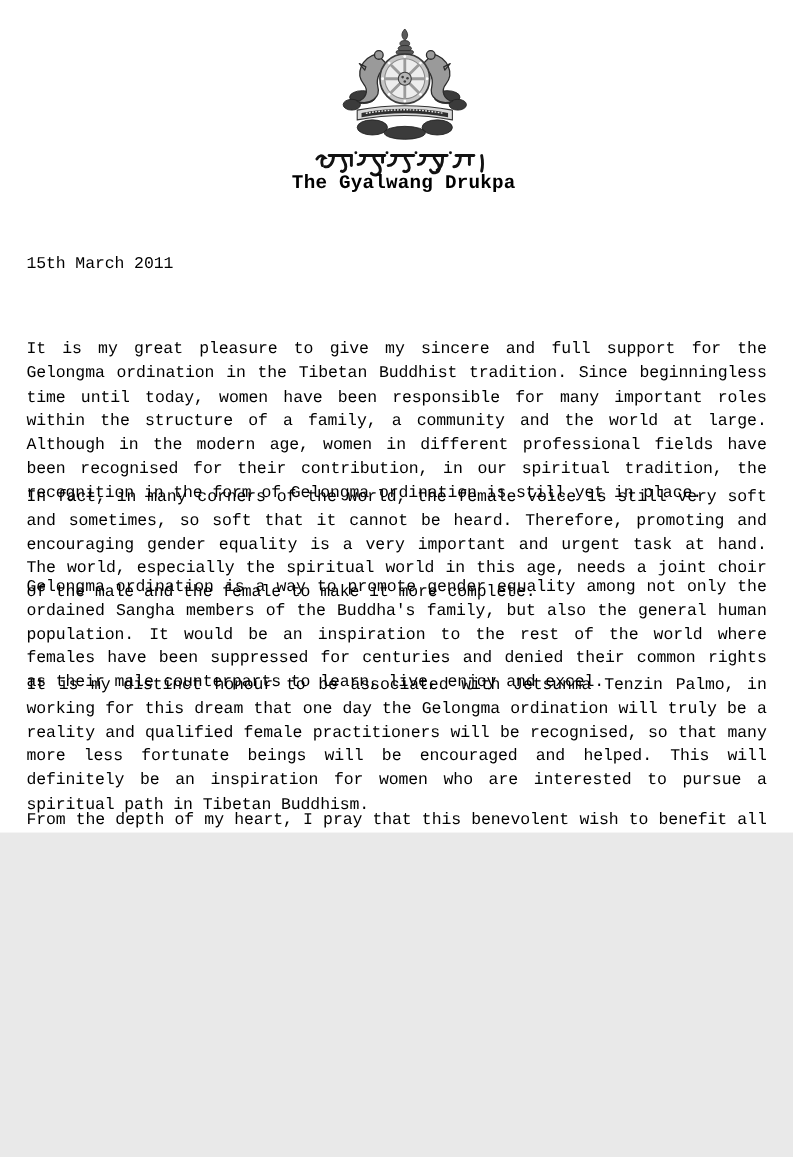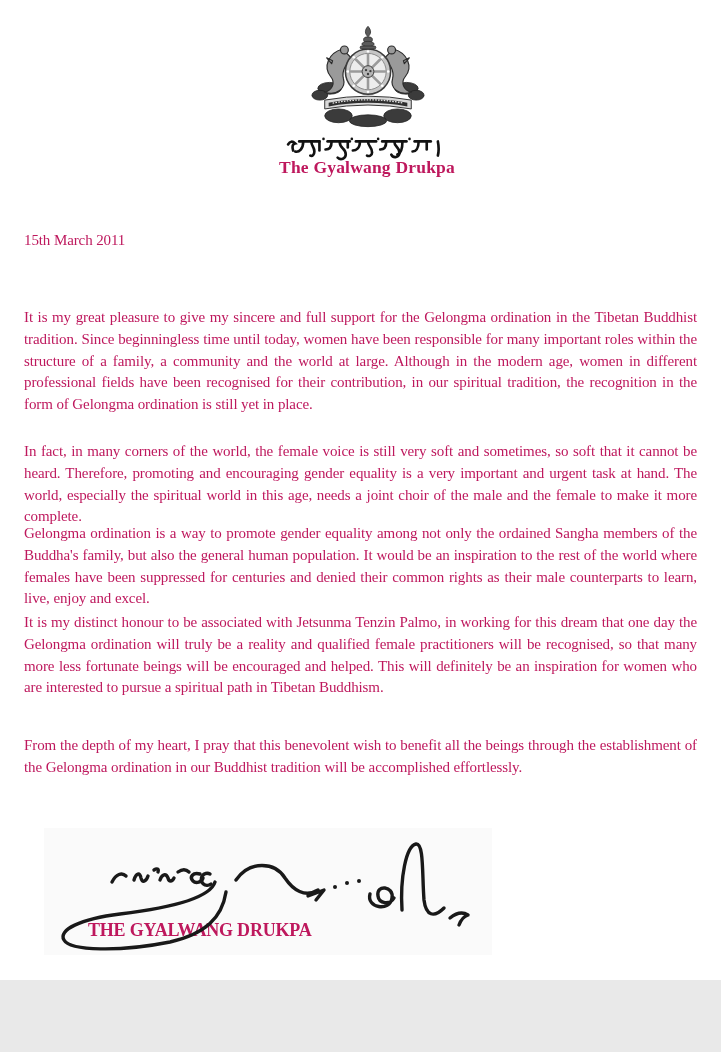--- a/index.html
+++ b/index.html
@@ -1,22 +1,22 @@
 <!DOCTYPE html>
 <html><head>
 <meta charset="utf-8">
 <style>
   html,body{margin:0;padding:0;background:#e9e9e9;}
   .page{
     position:relative;
-    width:721px;height:980px;
+    width:721px;height:757px;
     margin:0 auto;
     background:#ffffff;
-    color:#be185d;
-    font-family:Liberation Serif, serif;
+    color:#000000;
+    font-family:Liberation Mono, monospace;
     overflow:hidden;
   }
   
   .emblem{position:absolute;left:309px;top:25px;width:118px;height:103px;}
   .tibetan{position:absolute;left:283px;top:134px;width:166px;height:27px;}
   .org-name{
     position:absolute;left:0;top:157px;width:734px;
     text-align:center;font-weight:bold;font-size:17.5px;letter-spacing:0.2px;
   }
   

